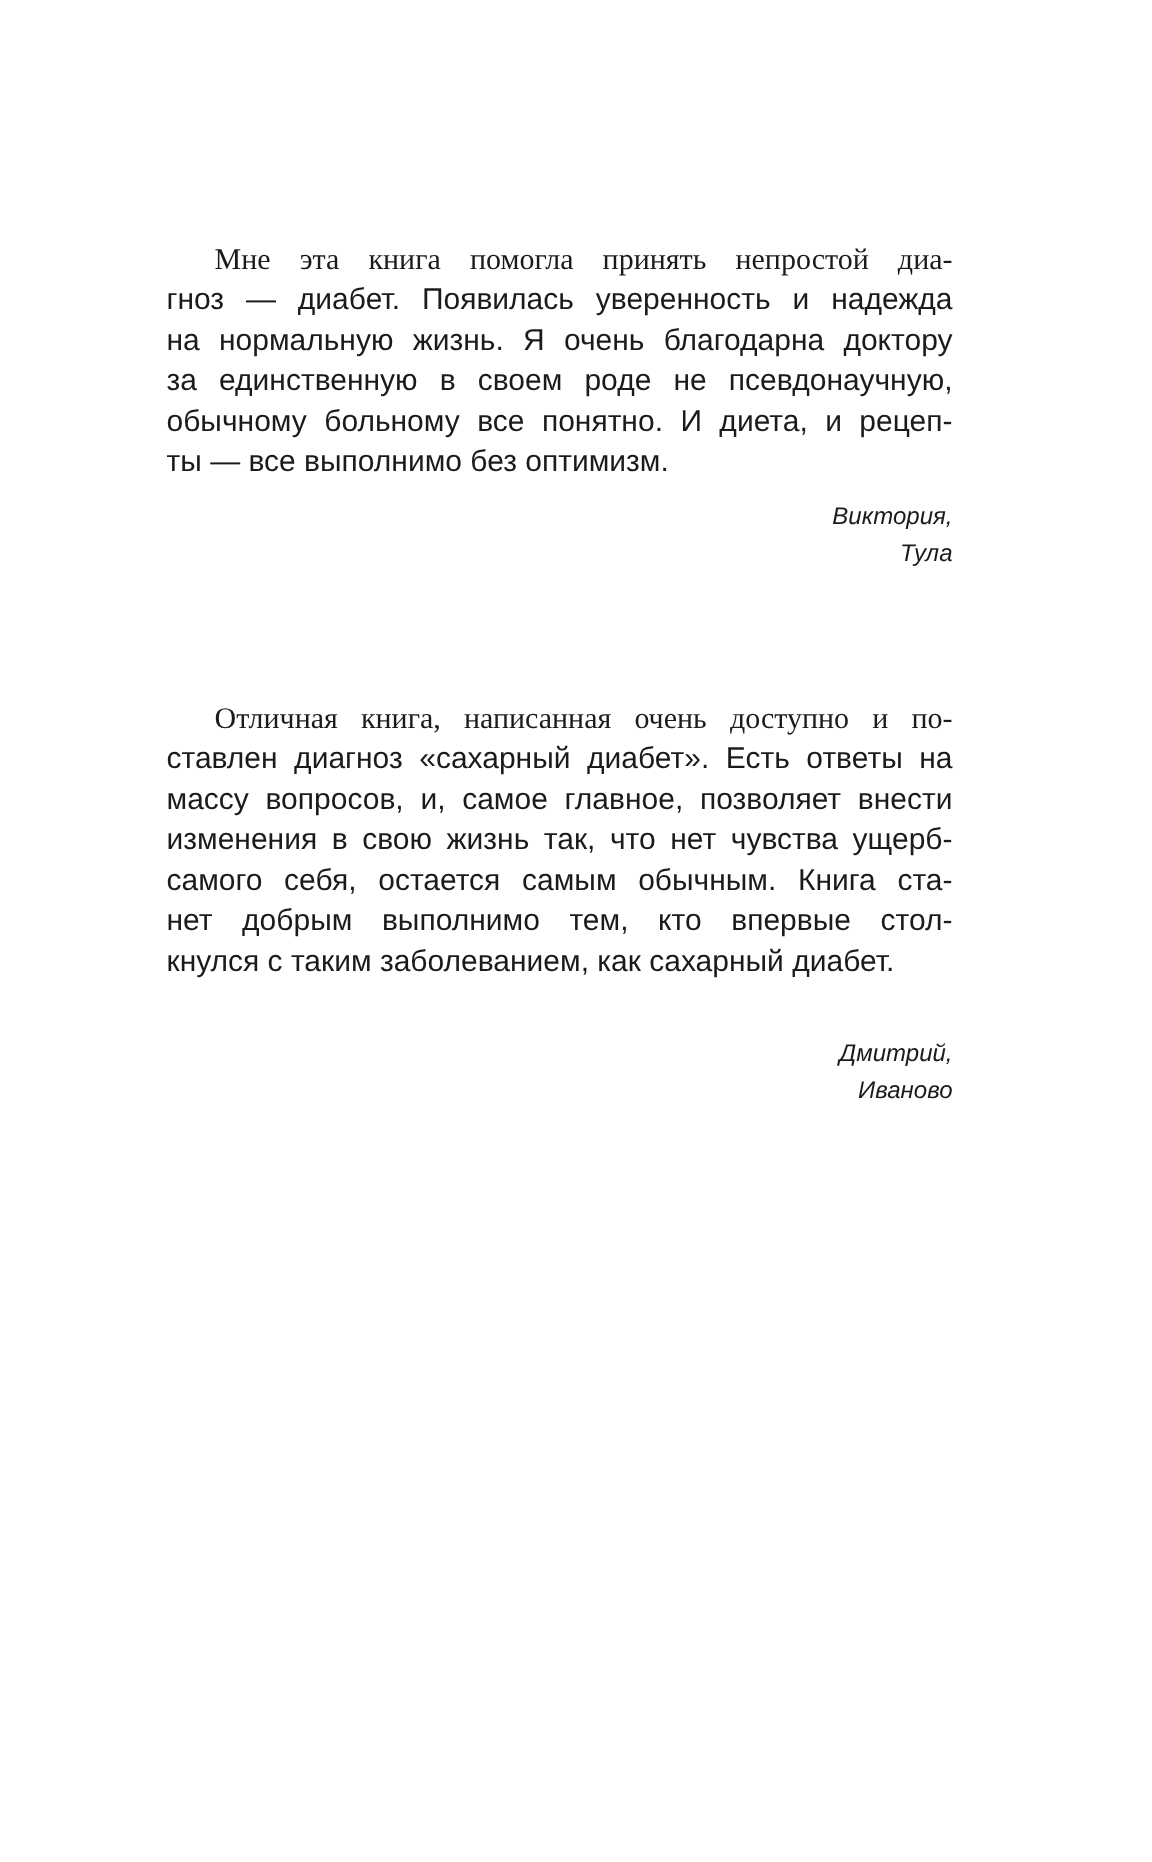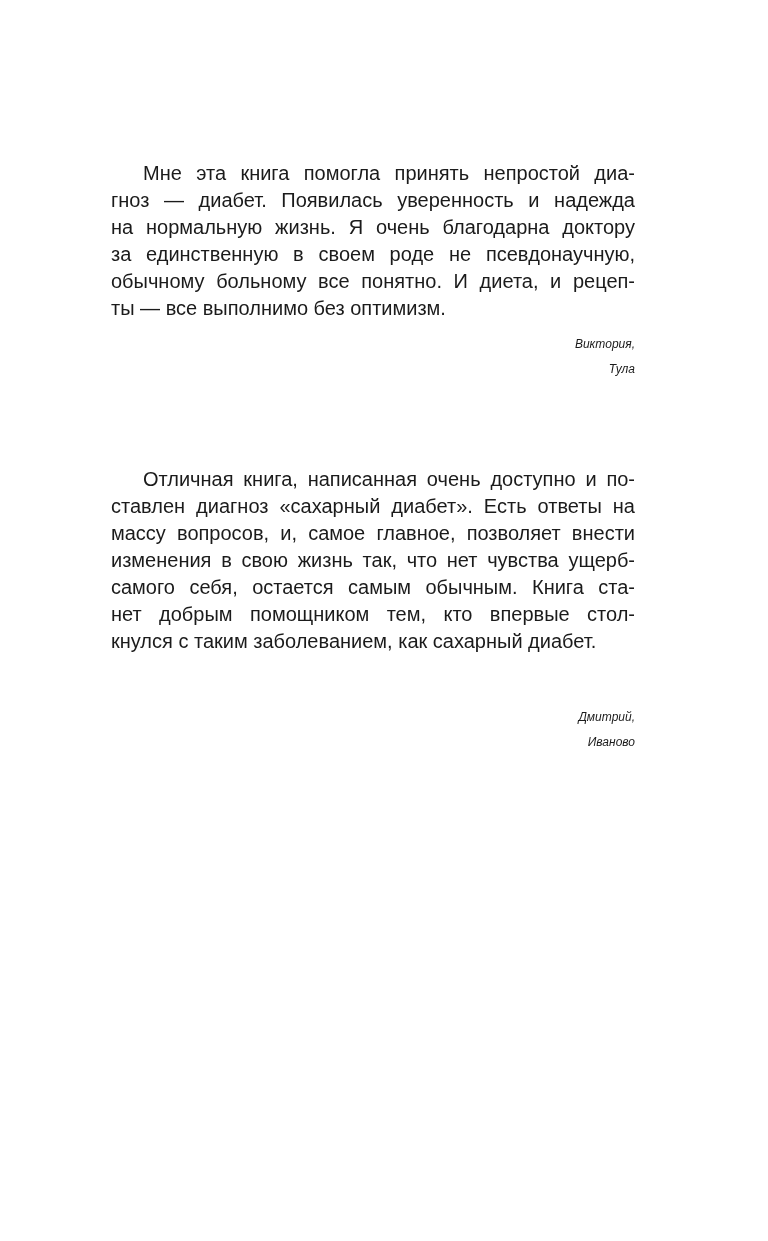--- a/index.html
+++ b/index.html
@@ -19,31 +19,31 @@
     width: 524px;
   }
   .paragraph {
     font-size: 20px;
     line-height: 27px;
   }
   .tline {
     text-align: justify;
     text-align-last: justify;
   }
-  .tline.first { text-indent: 32px; }
+  .tline.first { text-indent: 32px; font-family: Liberation Serif, serif; }
   .tline.last  { text-align-last: left; }
   .signature {
-    font-size: 12px;
+    font-size: 16px;
     line-height: 25px;
     font-style: italic;
     text-align: right;
   }
   .sig1 { margin-top: 10px; }
   .p2   { margin-top: 84px; }
-  .sig2 { margin-top: 50px; }
+  .sig2 { margin-top: 35px; }
 </style>
 </head>
 <body>
 
 <div class="page">
   <div class="textblock">
 
     <div class="paragraph p1">
         <div class="tline first">Мне эта книга помогла принять непростой диа-</div>
         <div class="tline">гноз — диабет. Появилась уверенность и надежда</div>
@@ -57,21 +57,21 @@
       <div class="sig-line">Виктория,</div>
       <div class="sig-line">Тула</div>
     </div>
 
     <div class="paragraph p2">
         <div class="tline first">Отличная книга, написанная очень доступно и по-</div>
         <div class="tline">ставлен диагноз «сахарный диабет». Есть ответы на</div>
         <div class="tline">массу вопросов, и, самое главное, позволяет внести</div>
         <div class="tline">изменения в свою жизнь так, что нет чувства ущерб-</div>
         <div class="tline">самого себя, остается самым обычным. Книга ста-</div>
-        <div class="tline">нет добрым помощником тем, кто впервые стол-</div>
+        <div class="tline">нет добрым выполнимо тем, кто впервые стол-</div>
         <div class="tline last">кнулся с таким заболеванием, как сахарный диабет.</div>
       </div>
 
     <div class="signature sig2">
       <div class="sig-line">Дмитрий,</div>
       <div class="sig-line">Иваново</div>
     </div>
 
   </div>
 </div>

